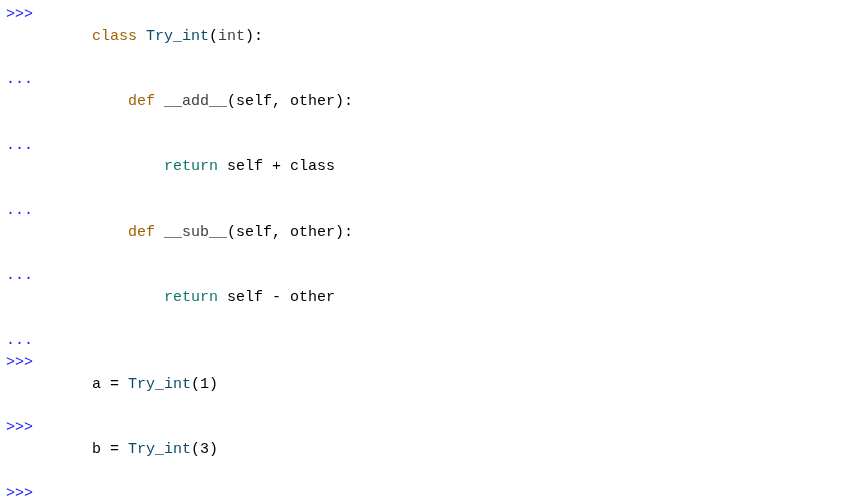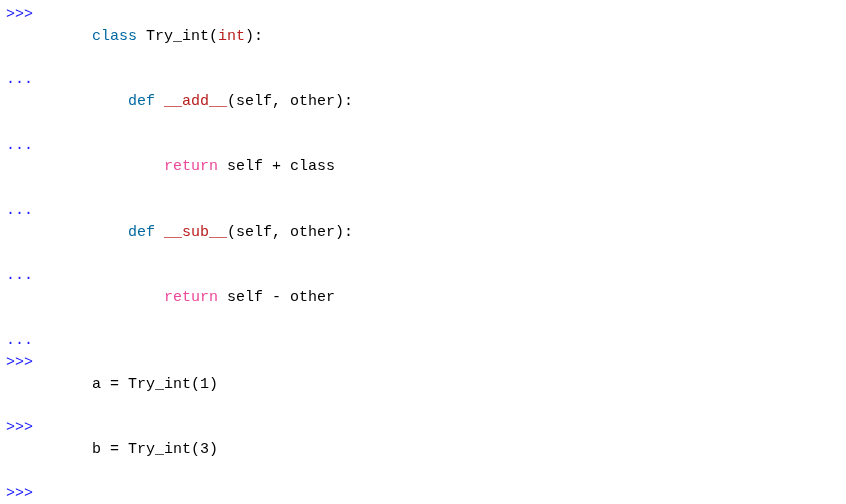--- a/index.html
+++ b/index.html
@@ -40,24 +40,24 @@
       display: inline-block;
       font-weight: normal;
     }
 
     .code-content {
       color: #000000;
       flex: 1;
     }
 
     
-    .kw { color: #0369a1; } 
-    .cls { color: #000000; }
-    .orange { color: #ec4899; }
-    .blue { color: #b91c1c; }
+    .kw { color: #a16207; } 
+    .cls { color: #0c4a6e; }
+    .orange { color: #0f766e; }
+    .blue { color: #404040; }
     .black { color: #000000; }
   </style>
 </head>
 <body>
 
 <div class="terminal">
 
   <div class="line">
     <span class="prompt">&gt;&gt;&gt;</span>
     <span class="code-content">

